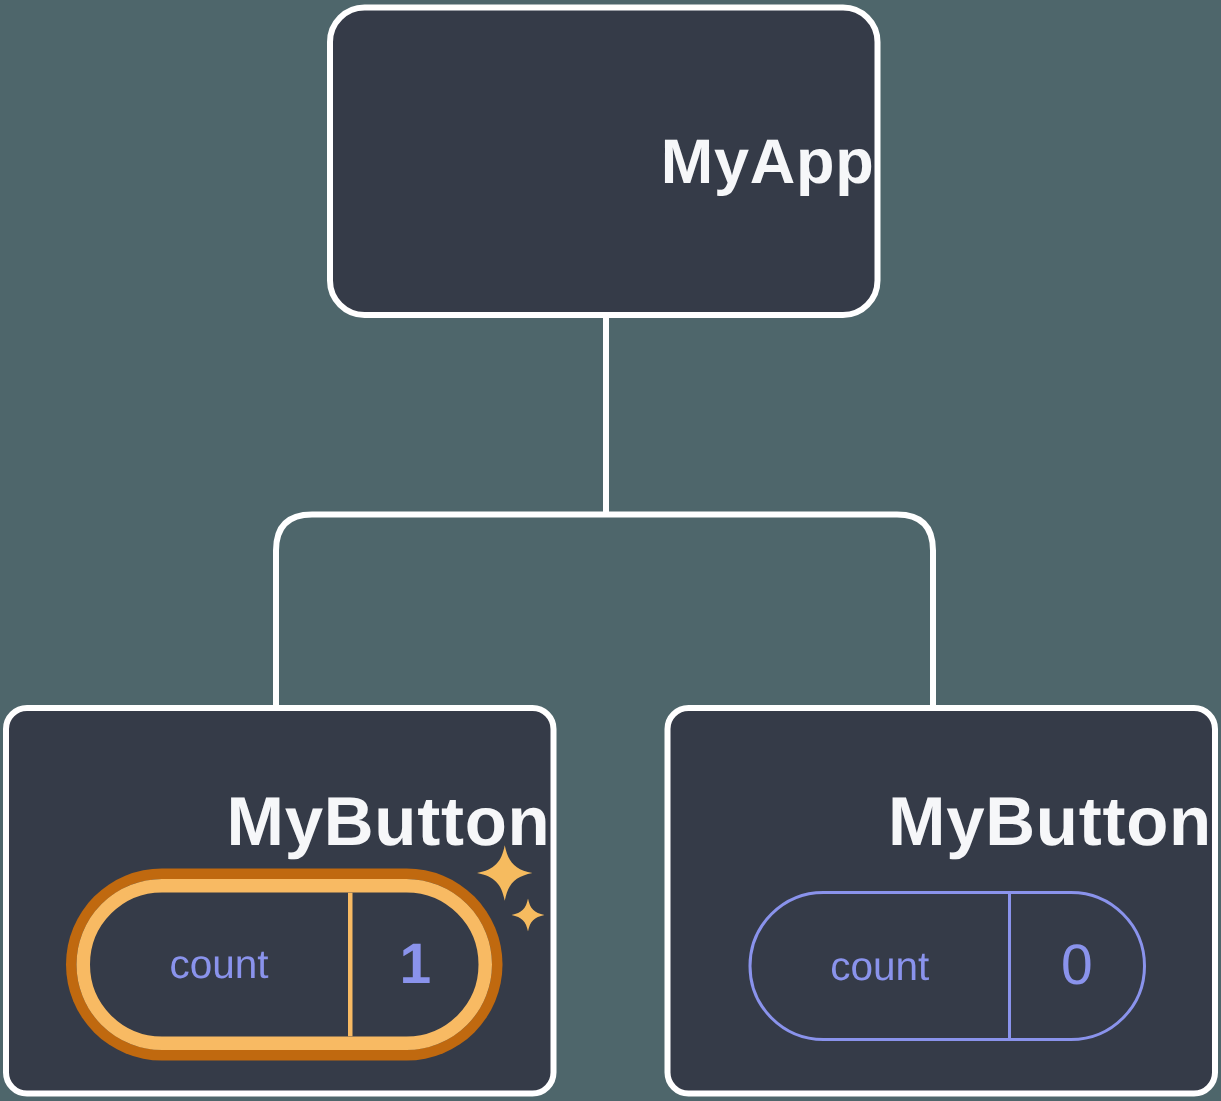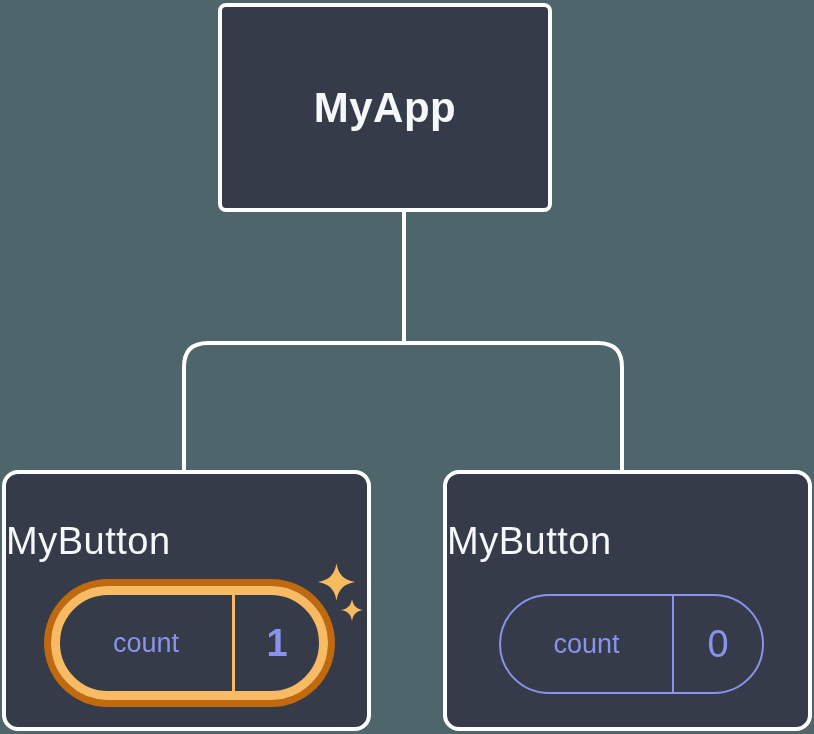--- a/index.html
+++ b/index.html
@@ -21,47 +21,47 @@
     width: 814px; height: 734px;
   }
   .node {
     position: absolute;
     background: #353B48;
     border: 4px solid #FFFFFF;
     box-sizing: border-box;
   }
   .node-root {
     left: 218px; top: 3px;
-    width: 334px; height: 209px;
-    border-radius: 8px;
+    width: 369px; height: 209px;
+    border-radius: 25px;
     display: flex;
     align-items: center;
-    justify-content: center;
+    justify-content: flex-end;
   }
   .node-child {
     top: 470px;
     width: 369px; height: 261px;
     border-radius: 16px;
   }
   .node-child-left  { left: 2px; }
   .node-child-right { left: 443px; }
   .node-label {
     color: #F6F7F9;
     font-weight: 600;
     letter-spacing: 0.5px;
   }
   .node-root .node-label { font-size: 42px; }
   .child-label {
     position: absolute;
     left: 0; right: 0;
     top: 46px;
-    text-align: left;
+    text-align: right;
     color: #F6F7F9;
-    font-size: 38px;
-    font-weight: 400;
+    font-size: 46px;
+    font-weight: 700;
     letter-spacing: 0.5px;
   }
   .pill {
     position: absolute;
     box-sizing: border-box;
     border-radius: 999px;
     display: flex;
     align-items: stretch;
     overflow: hidden;
   }

